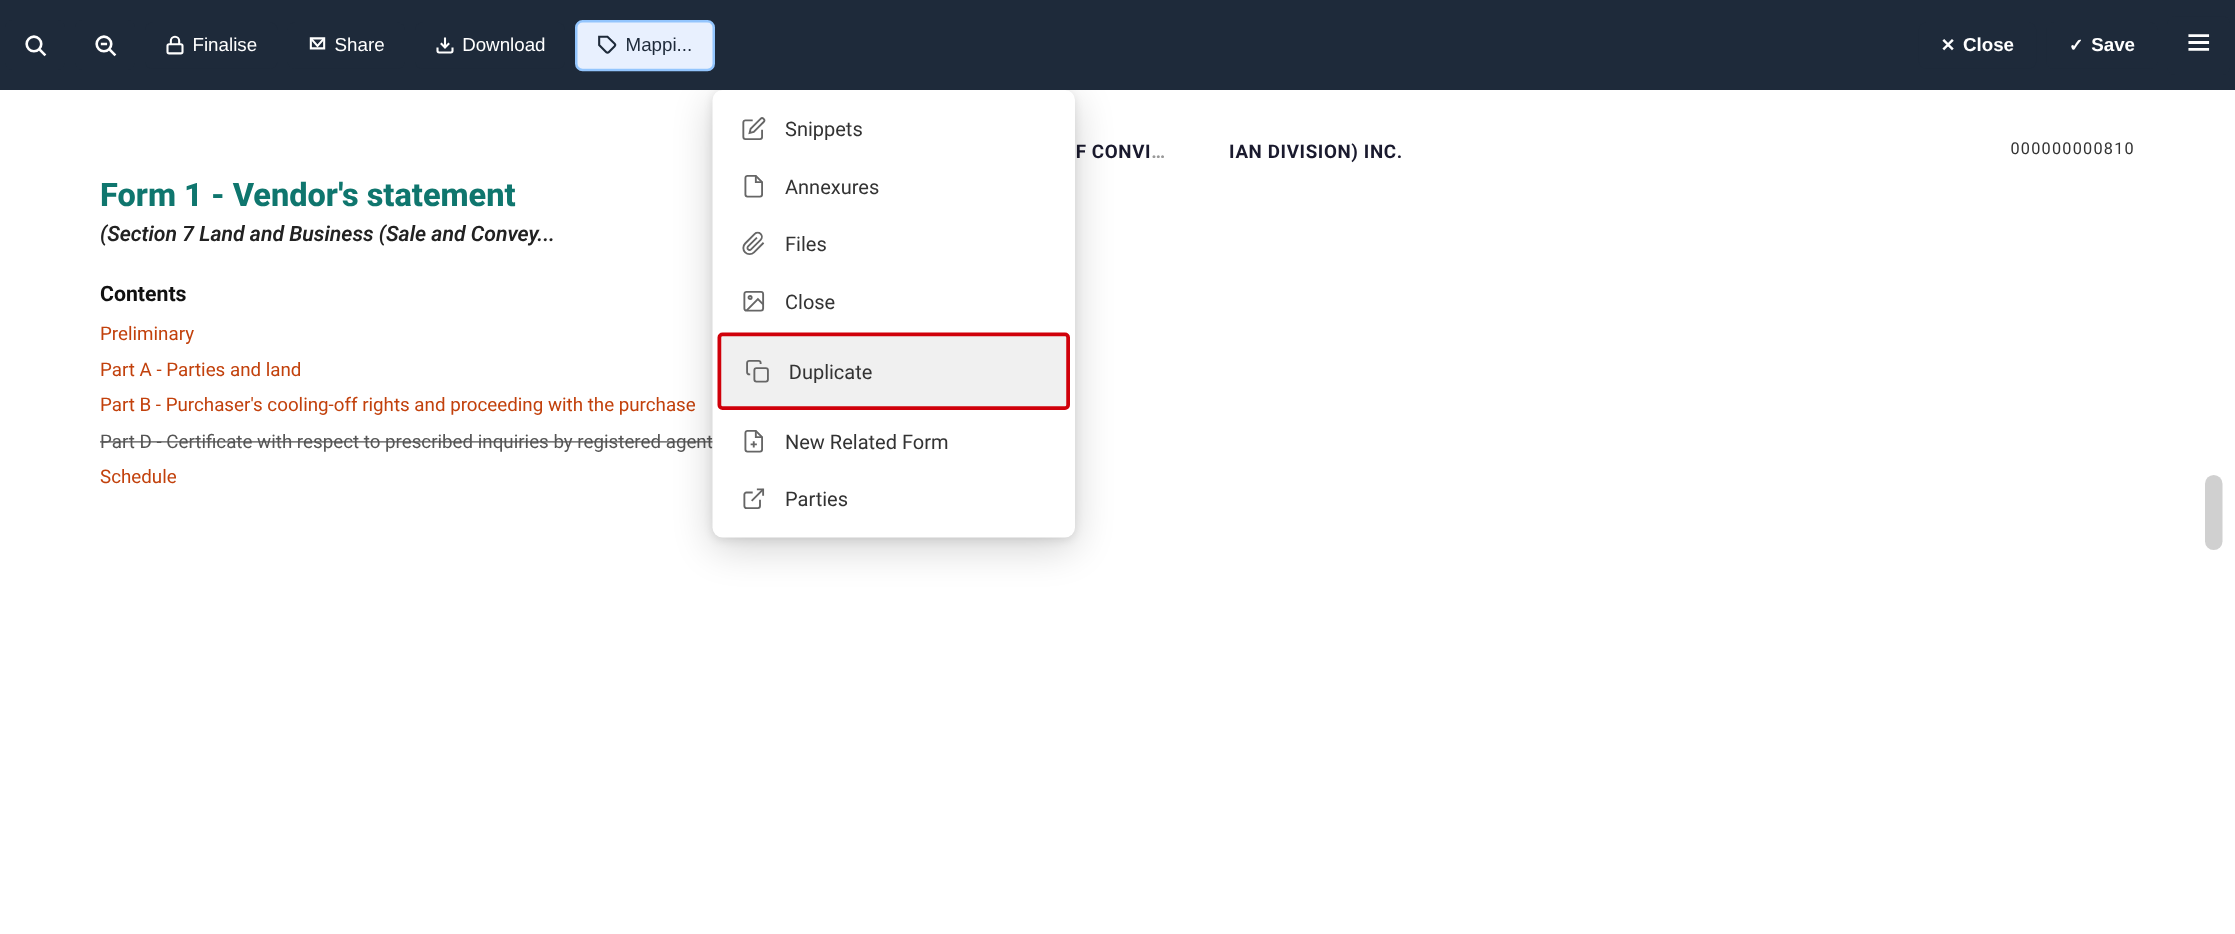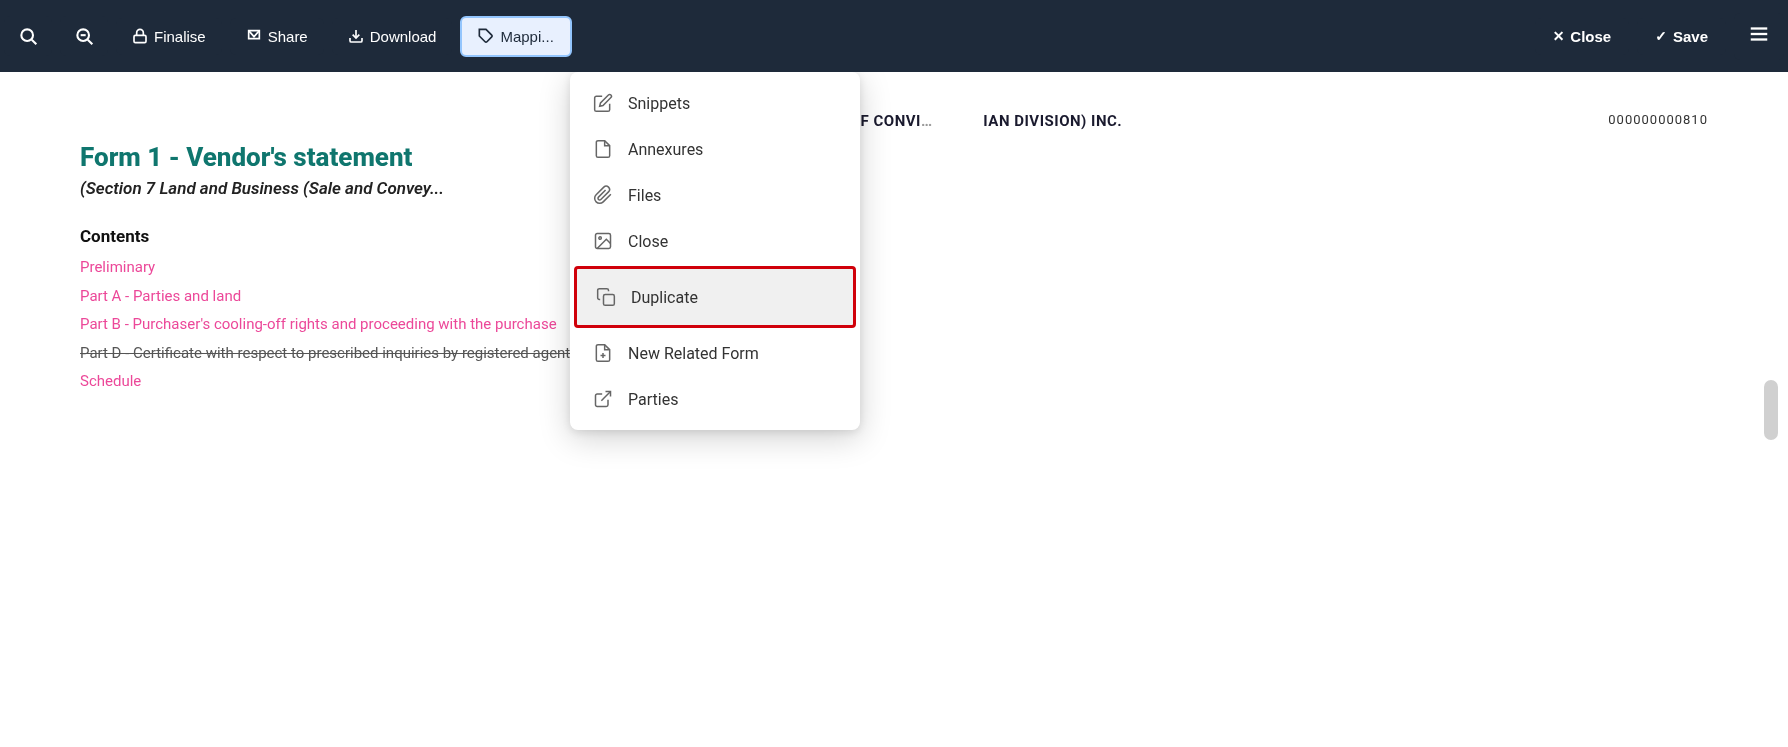--- a/index.html
+++ b/index.html
@@ -129,21 +129,21 @@
       margin-bottom: 28px;
     }
     .doc-contents-title {
       font-size: 17px;
       font-weight: 700;
       color: #111;
       margin-bottom: 10px;
     }
     .doc-list-item {
       font-size: 15px;
-      color: #ec4899;
+      color: #c2410c;
       margin-bottom: 6px;
       line-height: 1.5;
     }
     .doc-list-item.strikethrough {
       text-decoration: line-through;
       color: #555;
     }
 
     
     .dropdown-menu {

